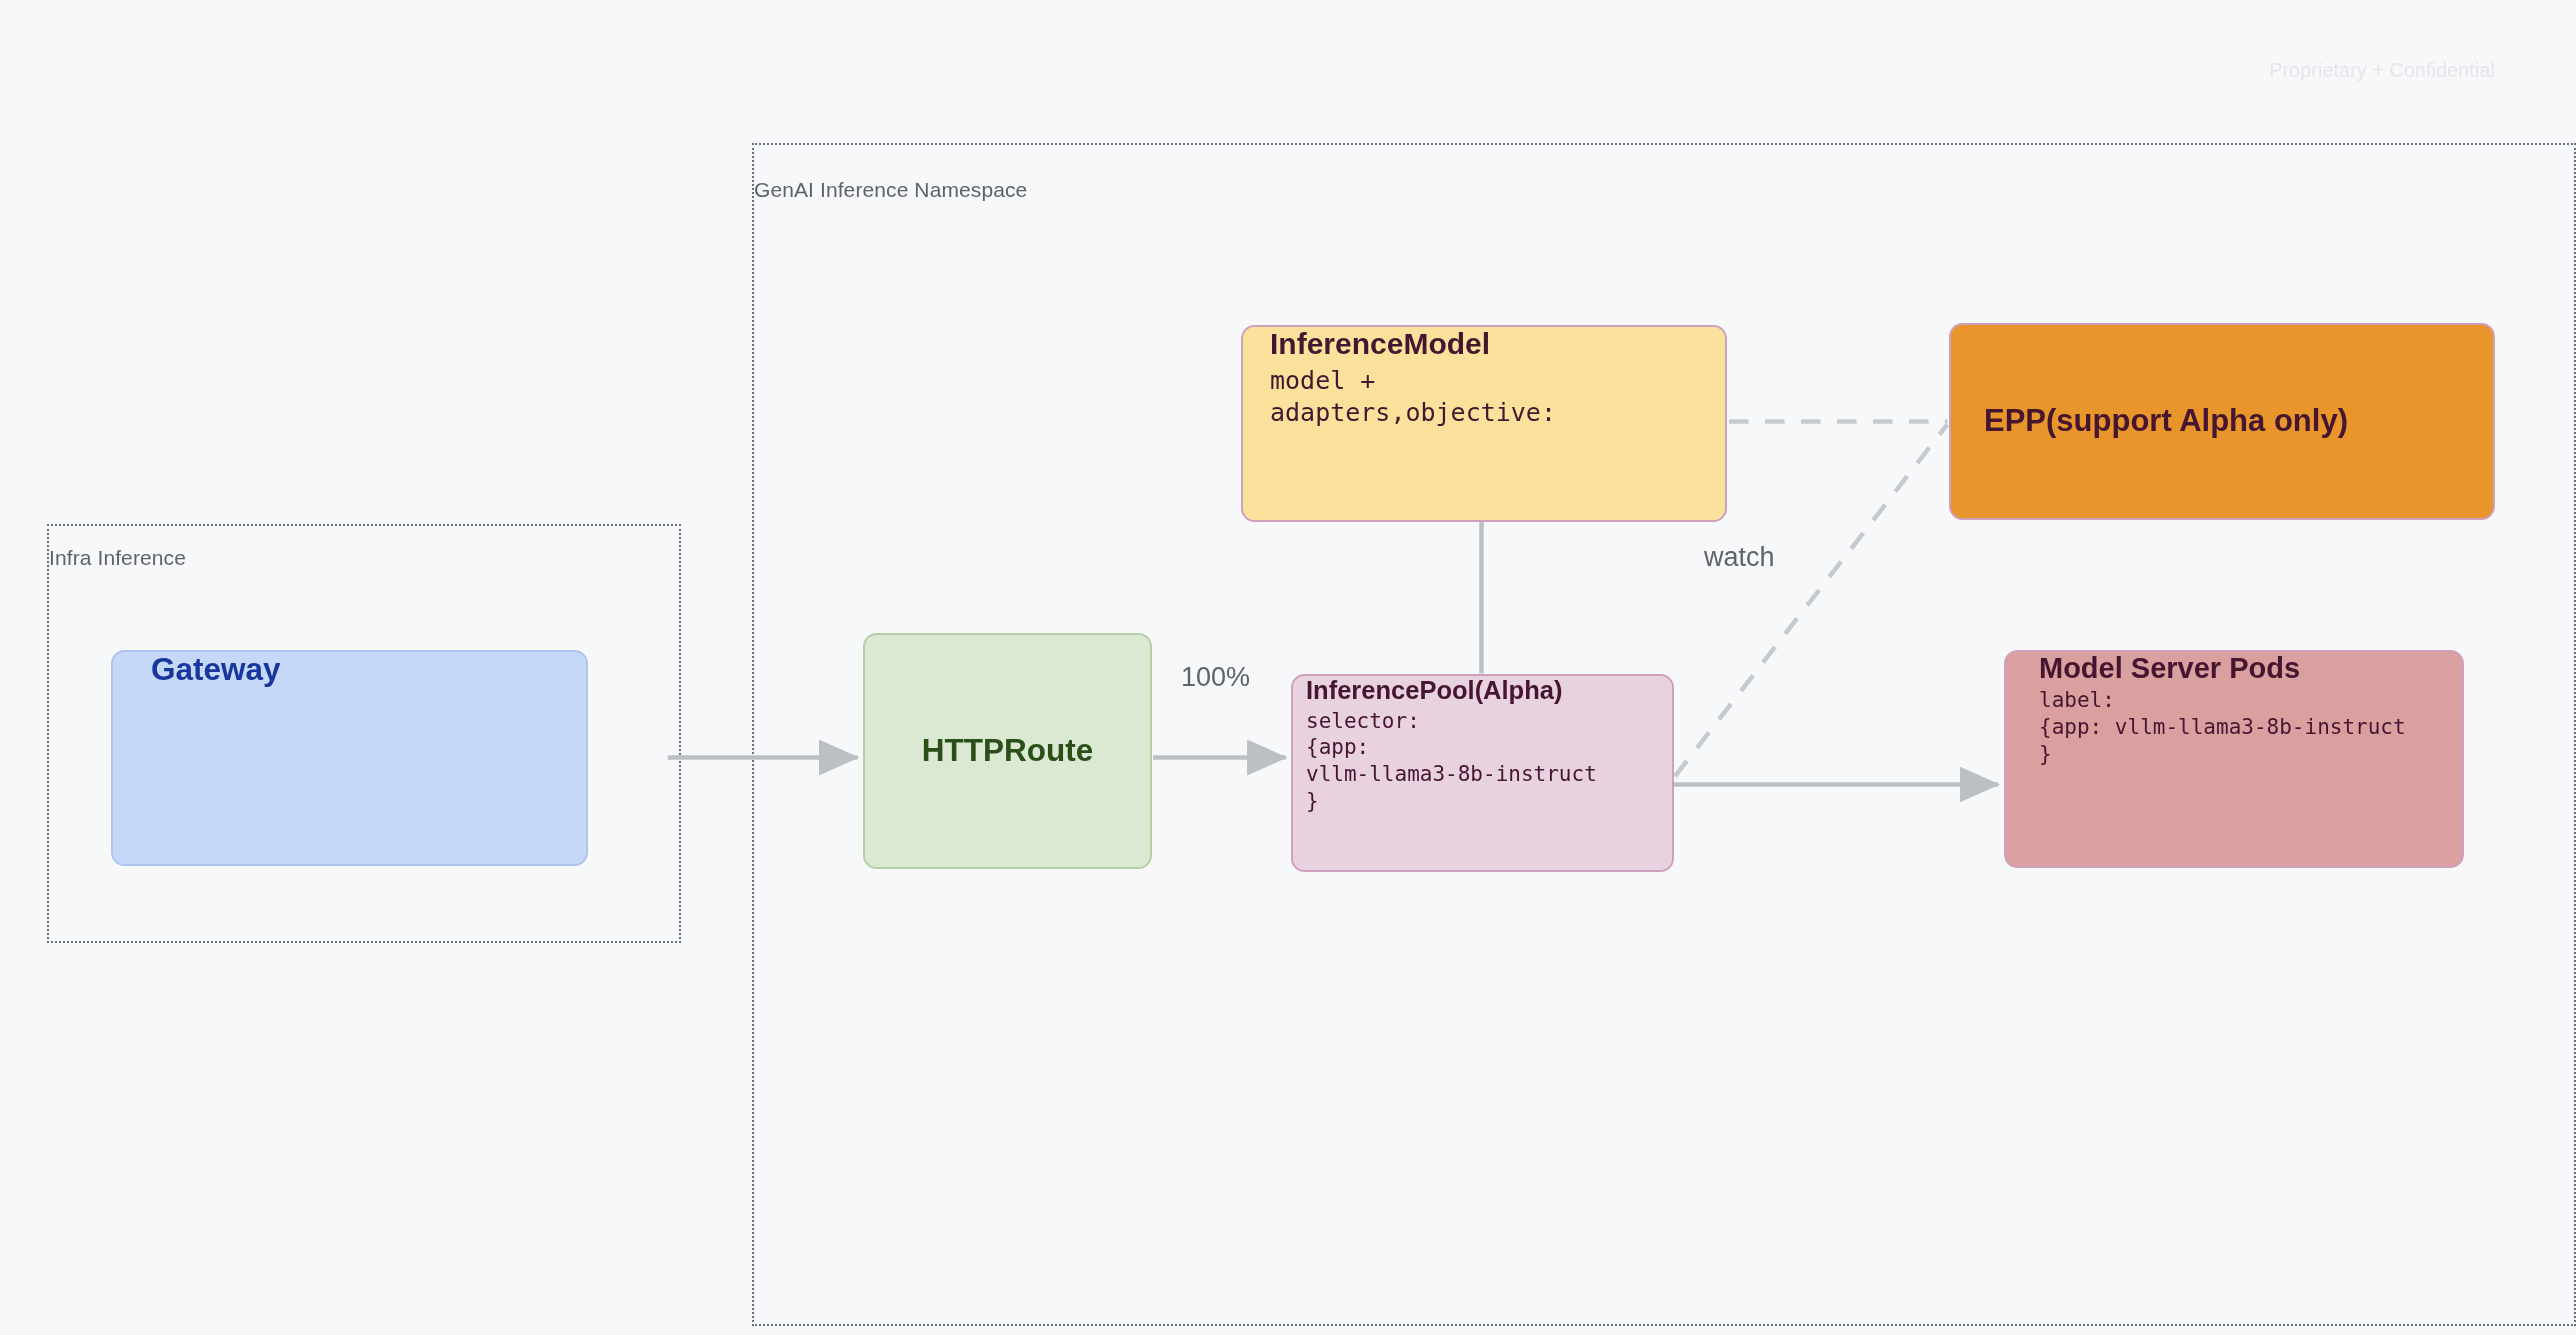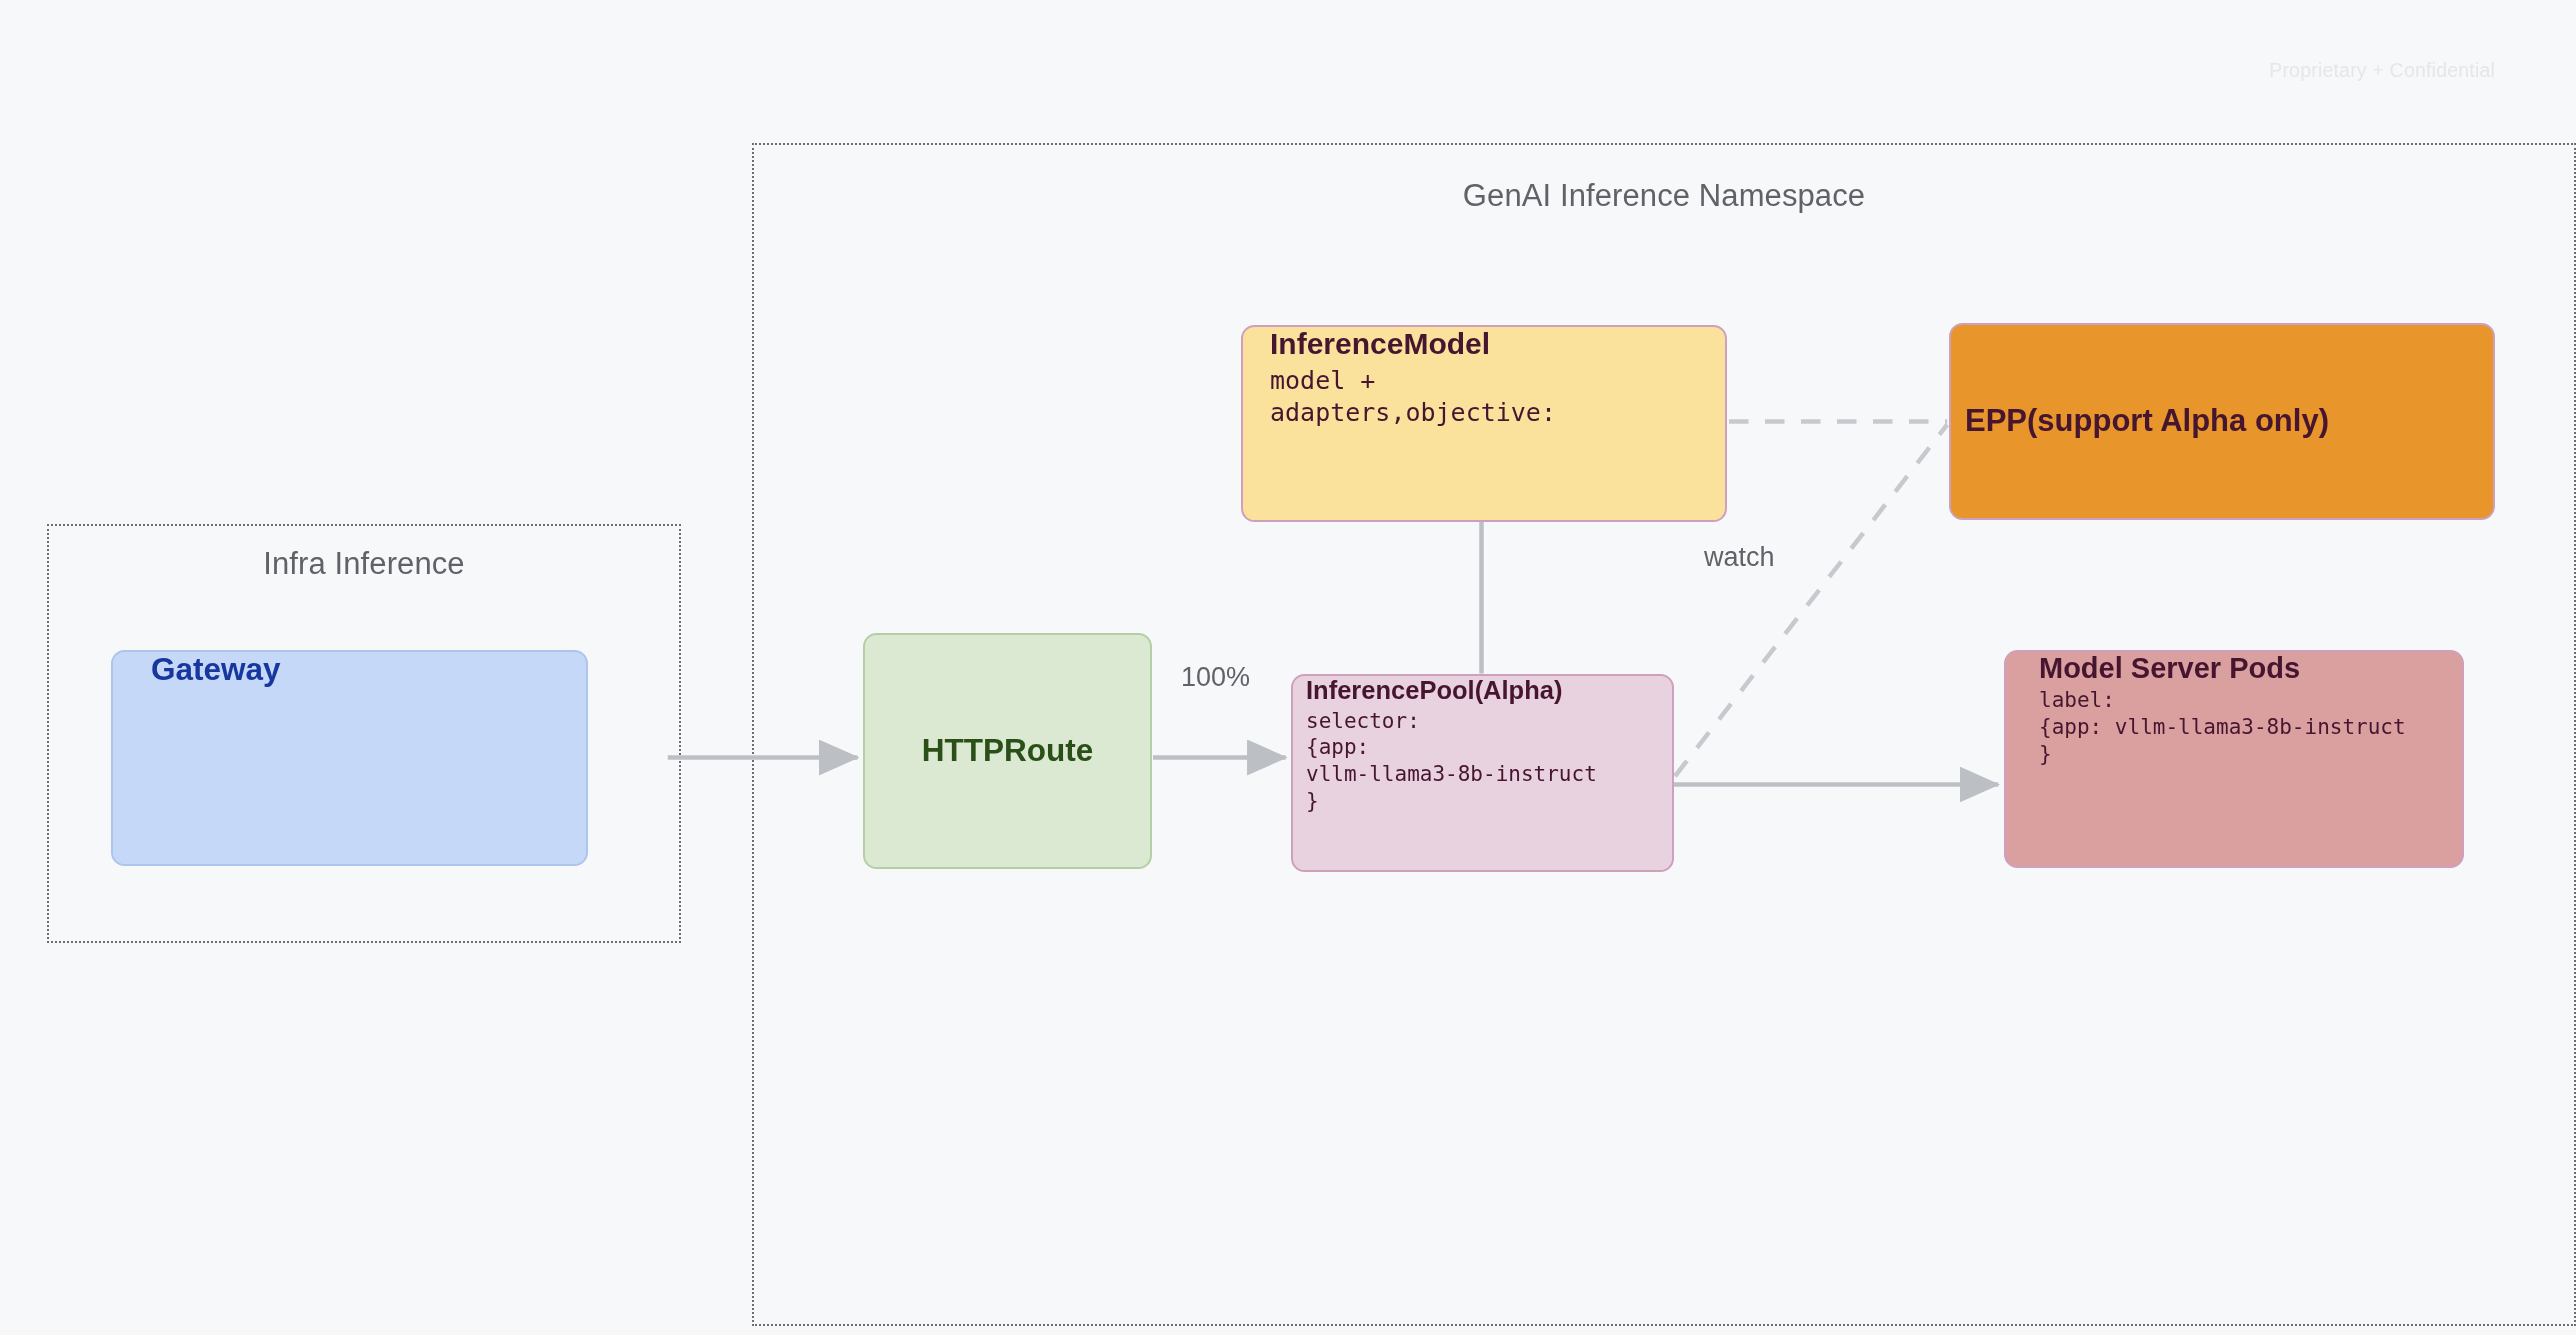--- a/index.html
+++ b/index.html
@@ -30,23 +30,23 @@
   
   .namespace {
     position: absolute;
     border: 2.3px dotted #6a6f77;
     box-sizing: border-box;
     background: transparent;
   }
   .ns-title {
     position: absolute;
     width: 100%;
-    text-align: center;
+    text-align: left;
     color: #5f6368;
-    font-size: 31px;
+    font-size: 21px;
     font-weight: 400;
     white-space: nowrap;
     letter-spacing: 0.1px;
   }
 
   
   .node {
     position: absolute;
     box-sizing: border-box;
     border-radius: 13.5px;
@@ -94,21 +94,21 @@
     align-items: flex-start;
   }
   #inferencemodel .title { color: #46152f; font-size: 30px; margin-bottom: 4.5px; }
   #inferencemodel .body  { color: #46152f; font-size: 25px; }
 
   
   #epp {
     left: 1949px; top: 323px; width: 546px; height: 197px;
     background: #e8952c;
     border: 2.3px solid #cfa0bd;
-    padding-left: 14px;
+    padding-left: 33px;
     align-items: flex-start;
     justify-content: center;
   }
   #epp .title { color: #46152f; font-size: 31px; }
 
   
   #inferencepool {
     left: 1291px; top: 674px; width: 383px; height: 198px;
     background: #e8d2e0;
     border: 2.3px solid #cfa0bd;

